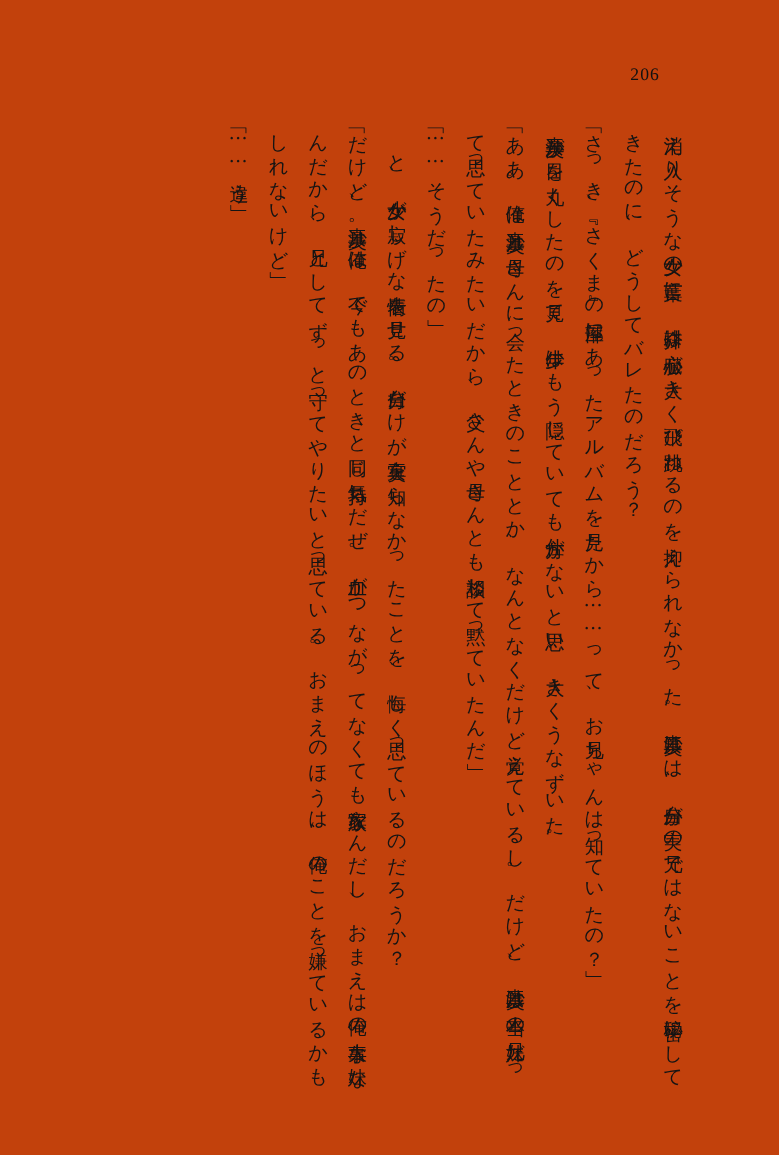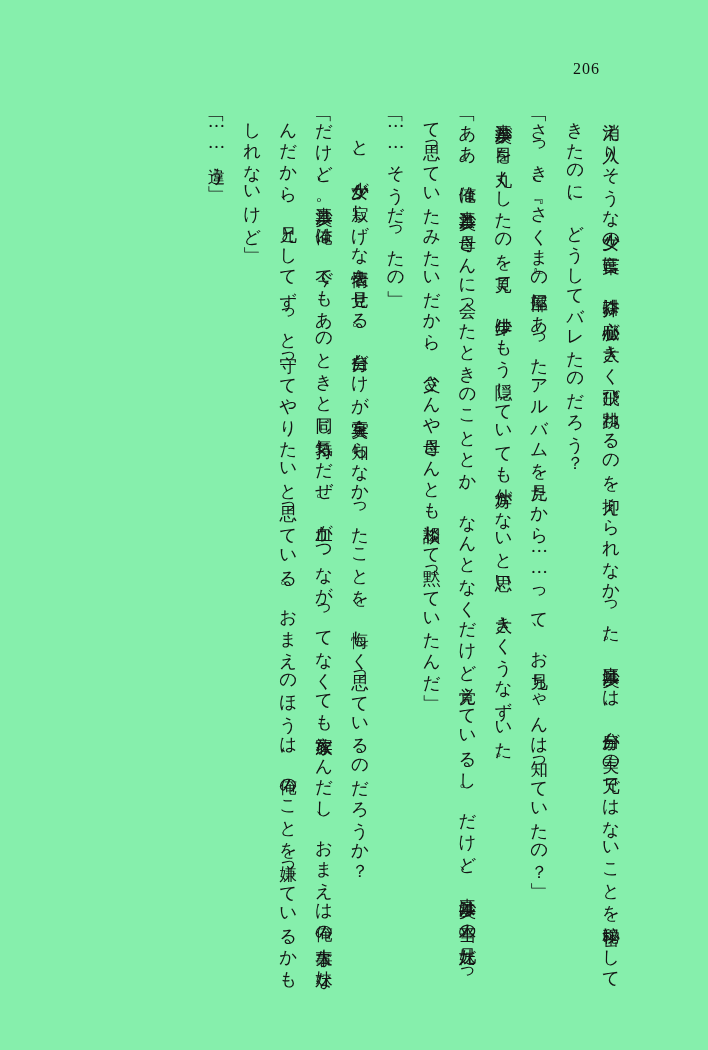--- a/index.html
+++ b/index.html
@@ -11,21 +11,21 @@
     width: 708px;
     height: 1050px;
     overflow: hidden;
     font-family: "Liberation Serif", "DejaVu Serif", serif;
     color: #1a1a1a;
   }
   .page {
     position: relative;
     width: 708px;
     height: 1050px;
-    background: #86efac;
+    background: #c2410c;
     box-sizing: border-box;
   }
   .page-number {
     position: absolute;
     top: 60px;
     right: 108px;
     font-size: 16px;
     letter-spacing: 1px;
     color: #111;
     font-family: "Liberation Serif", "DejaVu Serif", serif;

